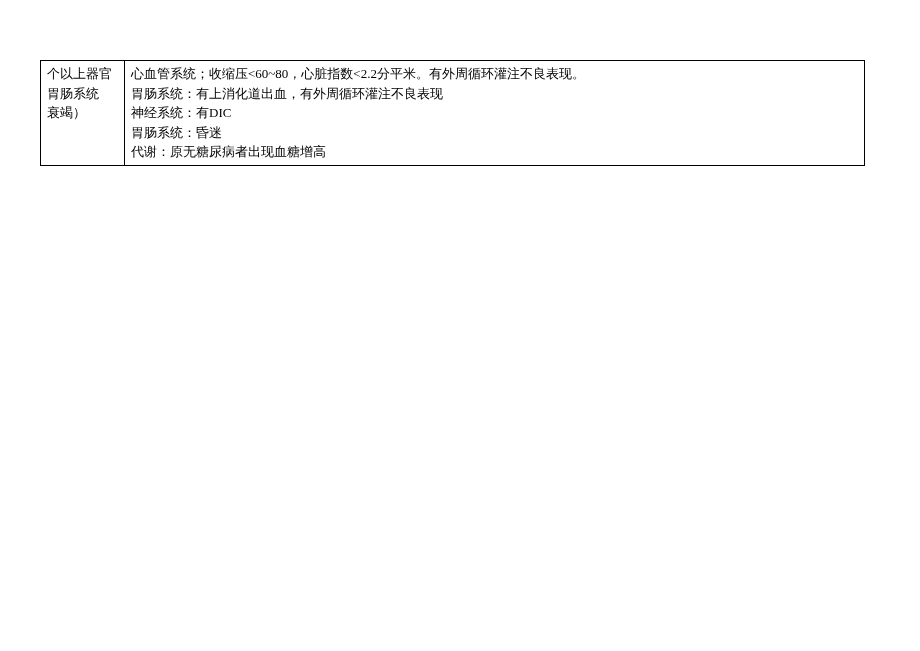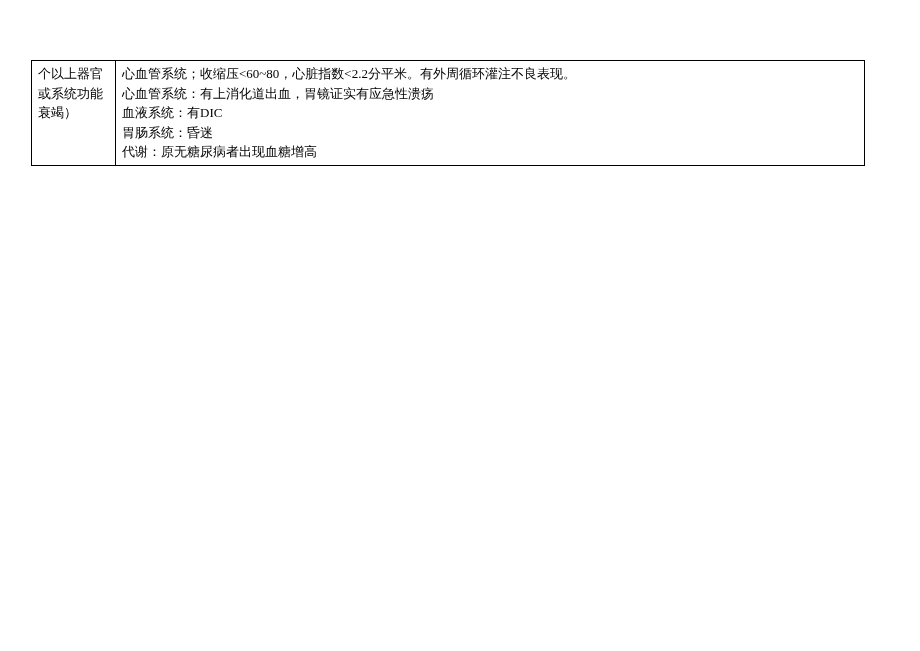--- a/index.html
+++ b/index.html
@@ -9,21 +9,21 @@
     }
     body {
       background: #ffffff;
       font-family: "SimSun", "宋体", serif;
       font-size: 13px;
       color: #000000;
       padding: 0;
     }
     .page {
       width: 920px;
-      padding: 60px 55px 0 31px;
+      padding: 60px 55px 0 40px;
     }
     table {
       border-collapse: collapse;
       width: 100%;
       table-layout: fixed;
     }
     td {
       border: 1px solid #000000;
       padding: 3px 6px;
       vertical-align: top;
@@ -43,26 +43,26 @@
   </style>
 </head>
 <body>
 
 <div class="page">
   <table>
     <tbody>
         <tr>
       <td class="col-left">
         <span class="line">个以上器官</span>
-        <span class="line">或系统功能</span>
+        <span class="line">胃肠系统</span>
         <span class="line">衰竭）</span>
       </td>
       <td class="col-right">
         <span class="line">心血管系统；收缩压&lt;60~80，心脏指数&lt;2.2分平米。有外周循环灌注不良表现。</span>
-        <span class="line">心血管系统：有上消化道出血，胃镜证实有应急性溃疡</span>
-        <span class="line">血液系统：有DIC</span>
+        <span class="line">胃肠系统：有上消化道出血，有外周循环灌注不良表现</span>
+        <span class="line">神经系统：有DIC</span>
         <span class="line">胃肠系统：昏迷</span>
         <span class="line">代谢：原无糖尿病者出现血糖增高</span>
       </td>
     </tr>
   </tbody>
     </table>
 </div>
 
 </body></html>

